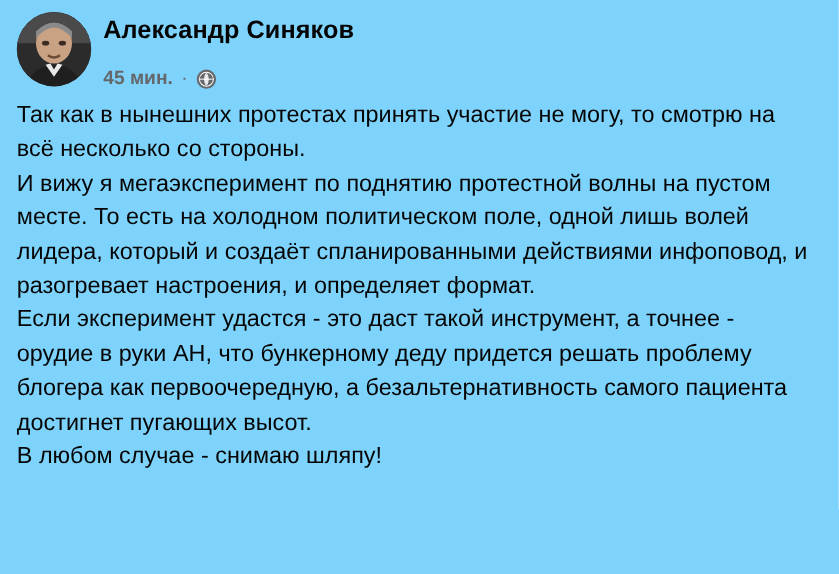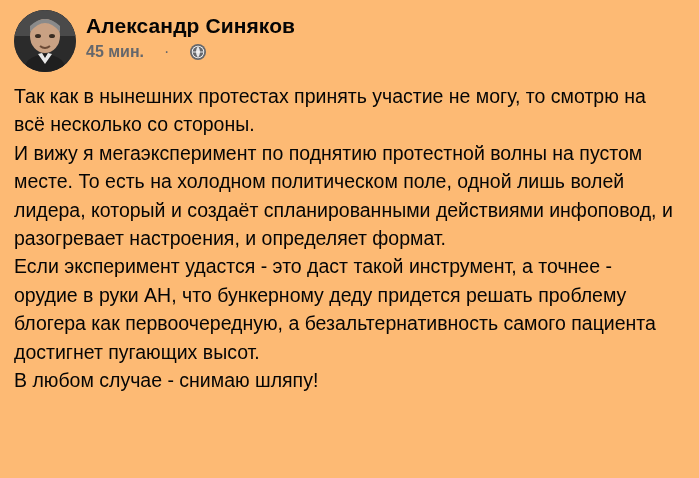--- a/index.html
+++ b/index.html
@@ -9,21 +9,21 @@
   body {
     width: 699px;
     height: 478px;
     background: #ffffff;
     font-family: "Liberation Sans", sans-serif;
     overflow: hidden;
   }
   .post {
     width: 699px;
     height: 478px;
-    background: #fdba74;
+    background: #7dd3fc;
     box-sizing: border-box;
     padding: 10px 14px 0 14px;
     display: flex;
     flex-direction: column;
   }
   .post-header {
     display: flex;
     align-items: flex-start;
     gap: 10px;
     height: 72px;
@@ -51,22 +51,22 @@
   .author-name {
     font-size: 21px;
     font-weight: bold;
     color: #050505;
     letter-spacing: 0.1px;
     line-height: 26px;
   }
   .meta-row {
     display: flex;
     align-items: flex-end;
-    gap: 20px;
-    margin-top: 4px;
+    gap: 7px;
+    margin-top: 18px;
   }
   .timestamp {
     font-size: 16px;
     color: #65676b;
     font-weight: bold;
   }
   .meta-sep {
     font-size: 16px;
     color: #65676b;
   }

